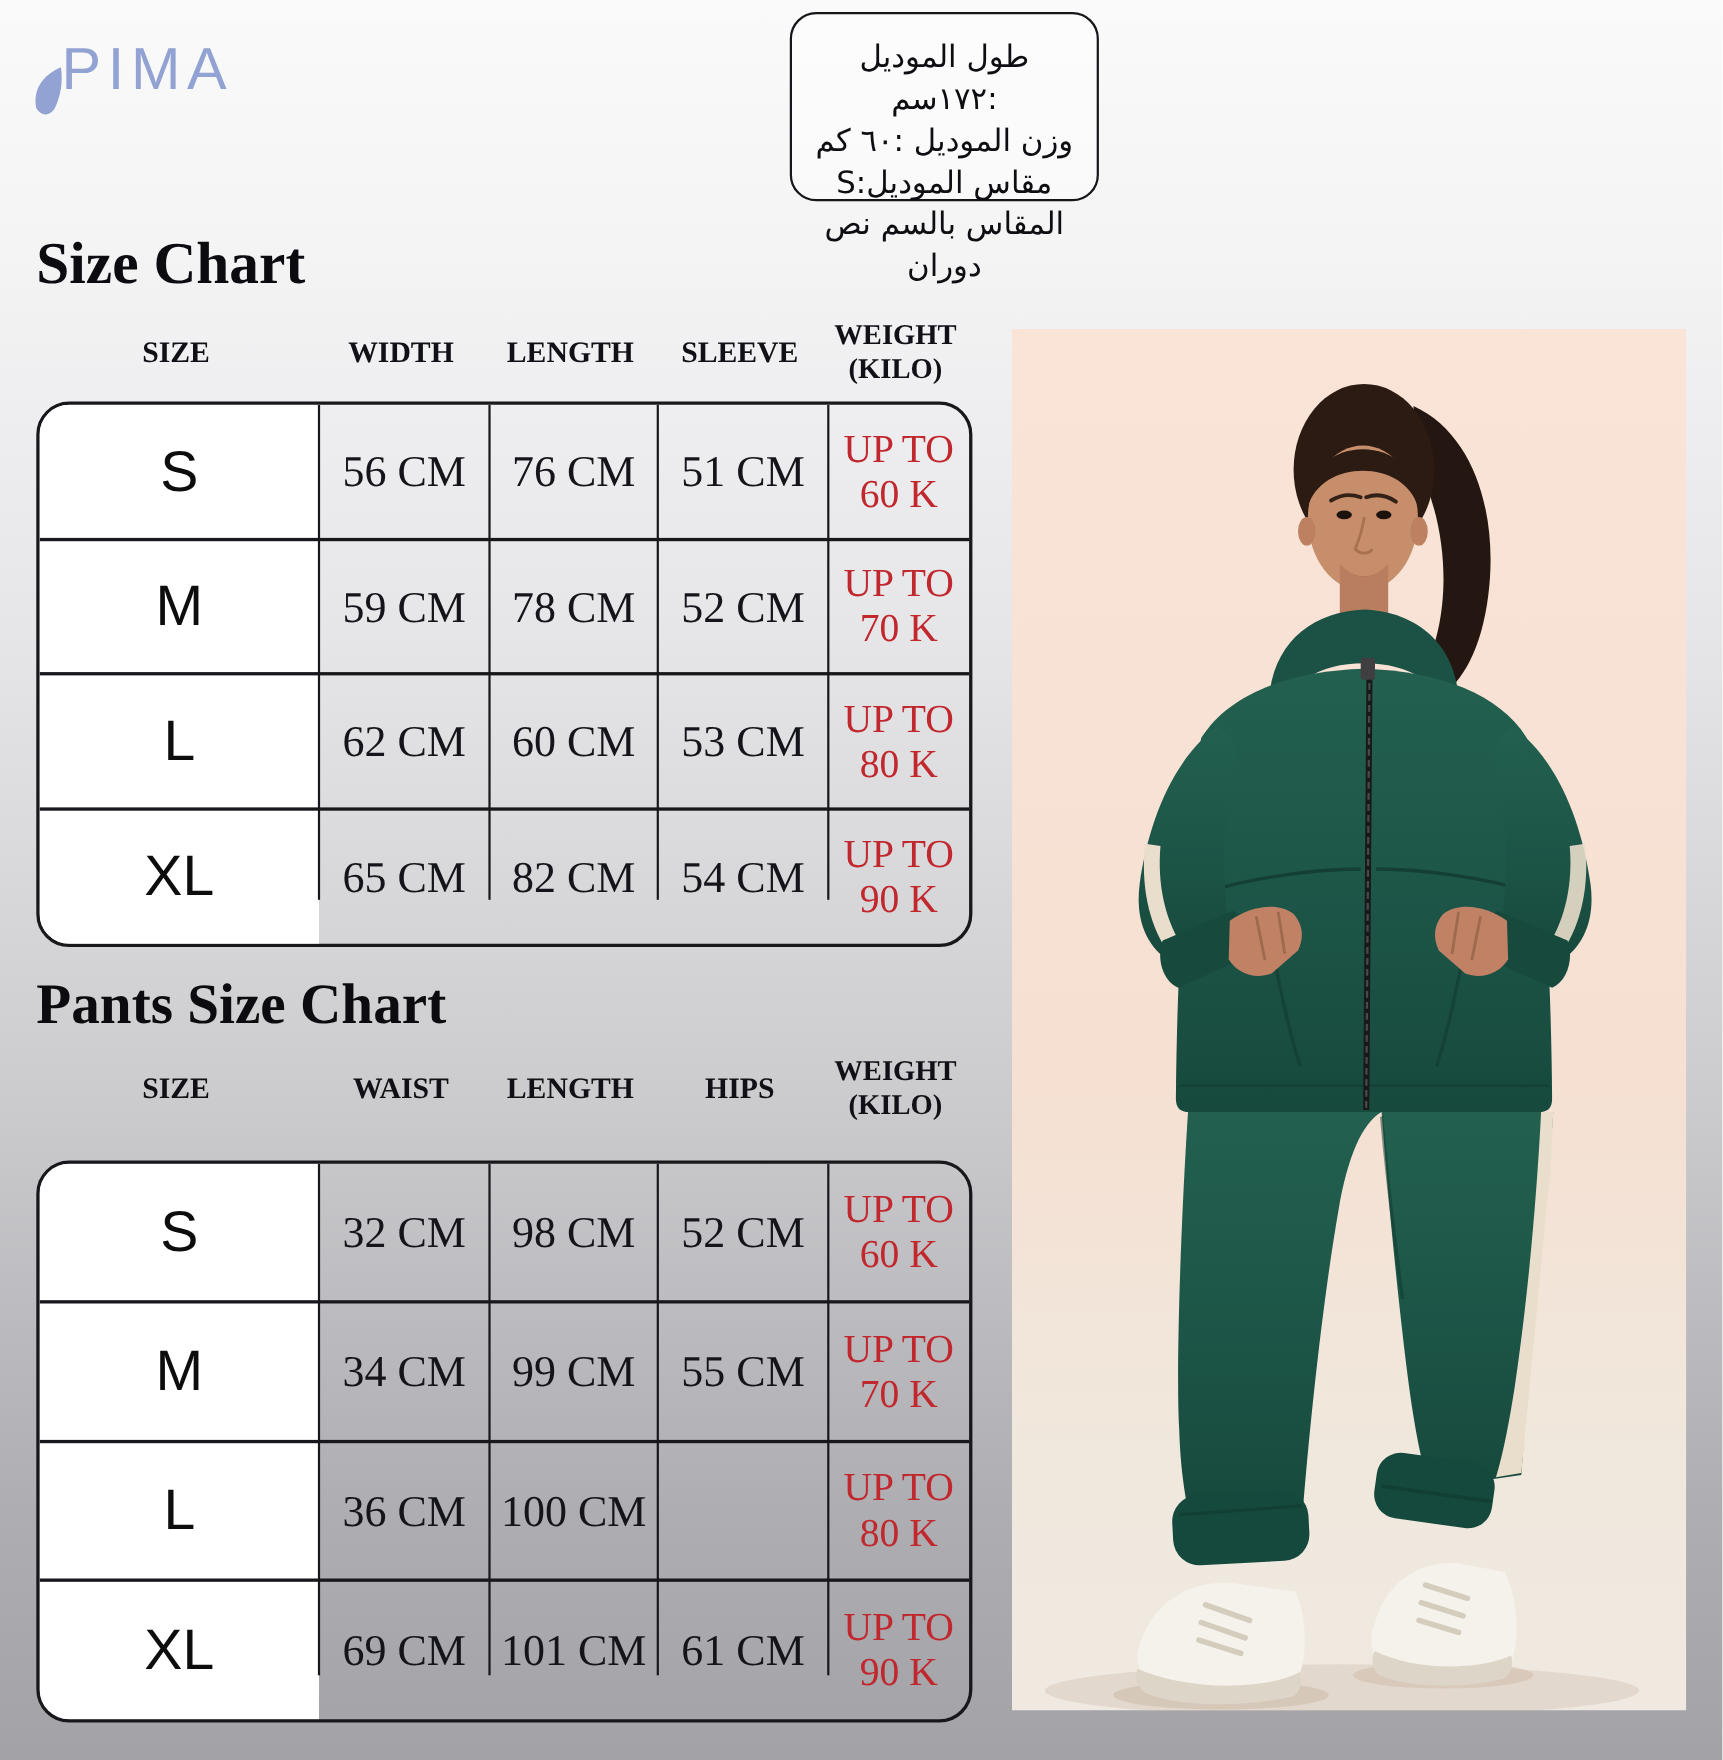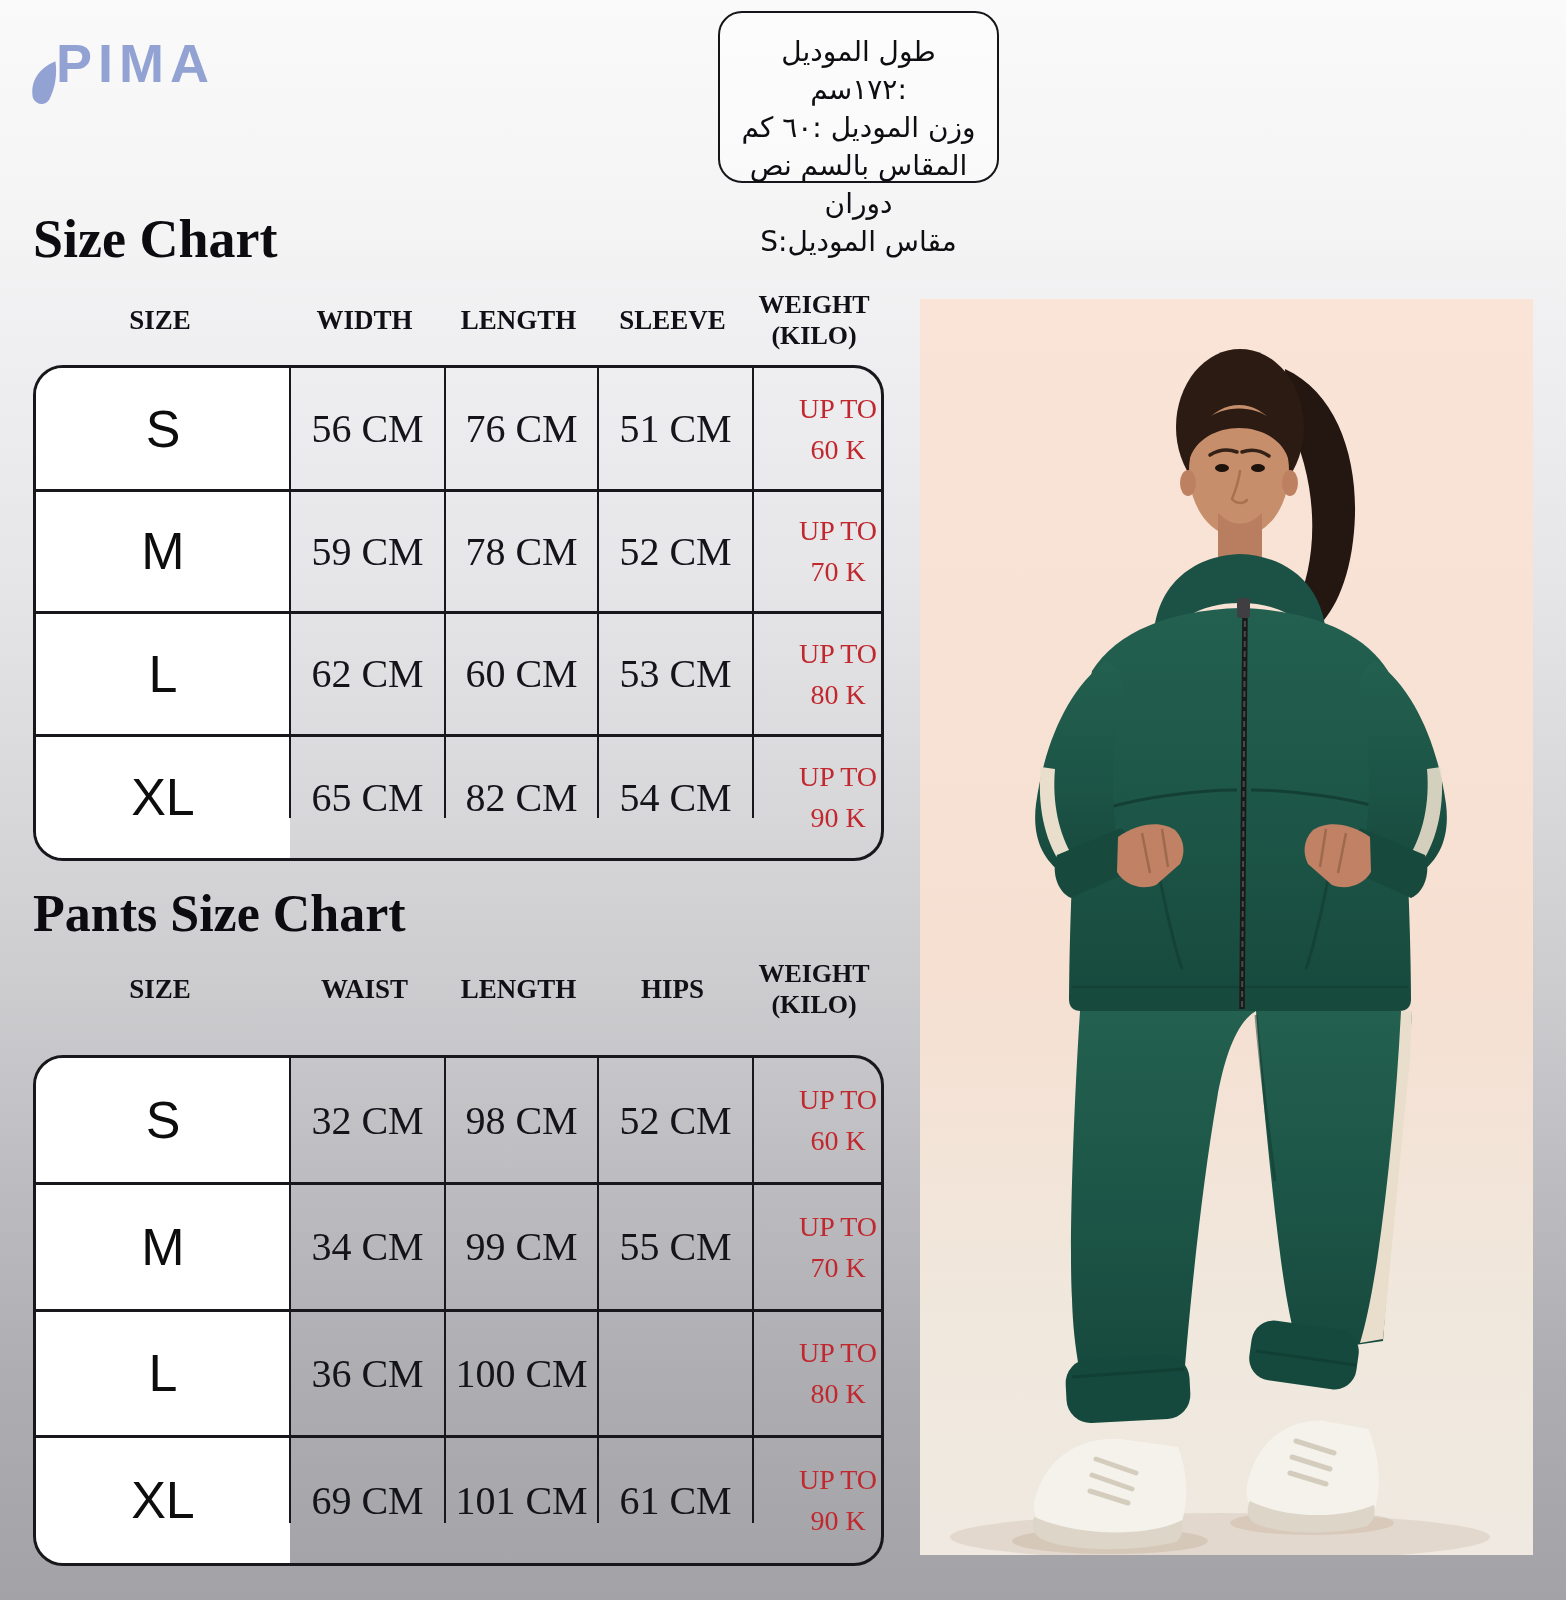--- a/index.html
+++ b/index.html
@@ -4,21 +4,21 @@
 <style>
   html,body{margin:0;padding:0;}
   .page{
     position:relative;width:1566px;height:1600px;overflow:hidden;
     background:linear-gradient(180deg,#fafafa 0%,#f4f4f5 14%,#e6e6e9 36%,#cccccf 62%,#adadb2 86%,#a2a2a7 100%);
     font-family:"Liberation Serif", serif;
   }
   
   .logo{position:absolute;left:28px;top:30px;width:220px;height:90px;}
   .logo-text{position:absolute;left:28px;top:2px;font-family:"Liberation Sans",sans-serif;
-    font-size:54px;font-weight:700;letter-spacing:6px;color:#92a2d2;}
+    font-size:54px;font-weight:400;letter-spacing:6px;color:#92a2d2;}
   .logo-leaf{position:absolute;left:0px;top:28px;}
   
   .info-box{position:absolute;left:718px;top:11px;width:281px;height:172px;box-sizing:border-box;
     border:2.5px solid #15151a;border-radius:24px;background:rgba(255,255,255,0.45);
     direction:rtl;text-align:center;padding:20px 14px;color:#0e0e12;
     font-family:"DejaVu Sans",sans-serif;font-size:28px;line-height:38px;}
   
   .chart-title{position:absolute;left:33px;width:845px;text-align:left;
     font-family:"Liberation Serif",serif;font-weight:bold;font-size:54px;color:#0b0b10;}
   
@@ -28,41 +28,41 @@
   .tbox{position:absolute;left:33px;width:845px;border:3px solid #17171c;border-radius:30px;overflow:hidden;}
   .whitecol{position:absolute;left:0;top:0;width:254px;height:100%;background:#ffffff;}
   .cell{position:absolute;top:0;height:100%;display:flex;align-items:center;justify-content:center;text-align:right;}
   .c0{left:0;width:254px}.c1{left:254px;width:155px}.c2{left:409px;width:153px}
   .c3{left:562px;width:155px}.c4{left:717px;width:128px}
   .row{position:absolute;left:0;width:100%;}
   .vl{position:absolute;top:0;width:2.5px;height:calc(100% - 40px);background:#17171c;}
   .hl{position:absolute;left:0;width:100%;height:2.5px;background:#17171c;}
   .sz{font-family:"Liberation Sans",sans-serif;font-size:52px;color:#0d0d0d;}
   .val{font-family:"Liberation Serif",serif;font-size:40px;color:#14141b;}
-  .wt{font-family:"Liberation Serif",serif;font-size:28px;line-height:41px;color:#c1282e;text-align:center;margin-left:21px;}
+  .wt{font-family:"Liberation Serif",serif;font-size:36px;line-height:41px;color:#c1282e;text-align:center;}
   
   .photo{position:absolute;left:920px;top:299px;width:613px;height:1256px;}
 </style>
 </head>
 <body>
 
 <div class="page">
 
   <div class="logo">
     <svg class="logo-leaf" width="40" height="52" viewBox="0 0 40 52">
       <path d="M20 2 C6 14 2 30 10 44 C16 50 24 48 26 40 C28 28 26 14 20 2 Z" fill="#92a2d2" transform="rotate(18 20 26)"></path>
     </svg>
     <span class="logo-text">PIMA</span>
   </div>
 
   <div class="info-box">
     <div>طول الموديل :١٧٢سم</div>
     <div>وزن الموديل   :٦٠ كم</div>
+    <div>مقاس الموديل:S</div>
     <div>المقاس بالسم نص دوران</div>
-    <div>مقاس الموديل:S</div>
   </div>
 
   <div class="chart-title" style="top:208px">Size Chart</div>
 
   <div class="hdr" style="top:283px">
     <div class="cell c0">SIZE</div>
     <div class="cell c1">WIDTH</div>
     <div class="cell c2">LENGTH</div>
     <div class="cell c3">SLEEVE</div>
     <div class="cell c4 two-line">

